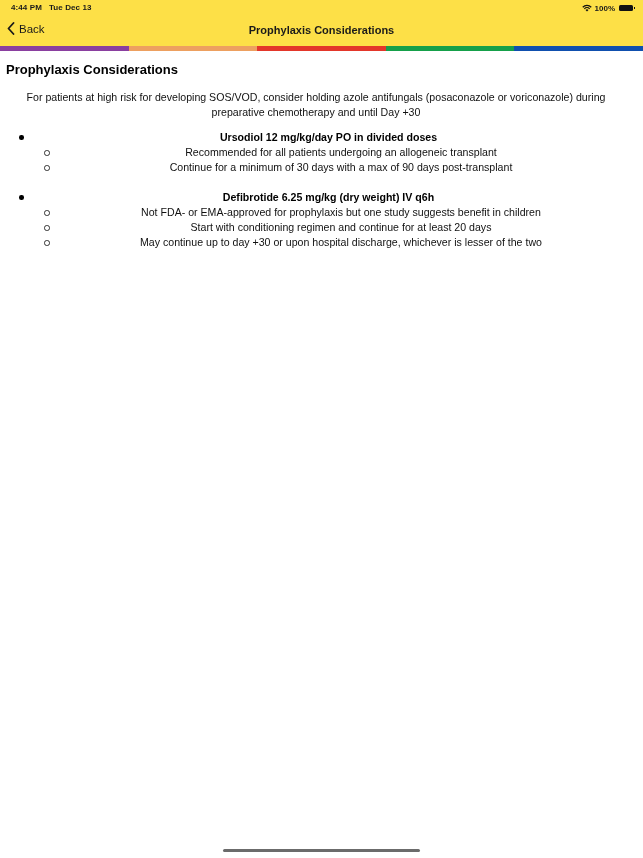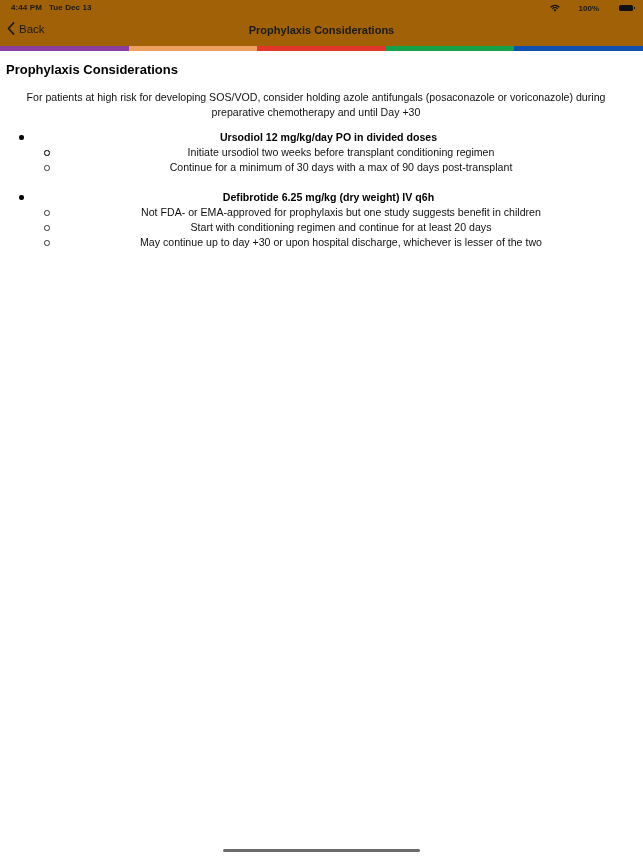--- a/index.html
+++ b/index.html
@@ -4,28 +4,28 @@
 <style>
   html, body { margin: 0; padding: 0; }
   body {
     width: 643px; height: 858px; overflow: hidden; position: relative;
     background: #ffffff;
     font-family: "Liberation Sans", "DejaVu Sans", sans-serif;
     color: #000;
   }
   .header {
     position: absolute; left: 0; top: 0; width: 643px; height: 46px;
-    background: #a16207;
+    background: #fde047;
   }
   .status-time {
     position: absolute; left: 11px; top: 3px; font-size: 8px; font-weight: bold; color: #1a1a1a;
     letter-spacing: 0.1px;
   }
   .status-right {
-    position: absolute; right: 10px; top: 2px; height: 12px; display: flex; align-items: center; gap: 19px;
+    position: absolute; right: 10px; top: 2px; height: 12px; display: flex; align-items: center; gap: 3px;
     font-size: 8px; font-weight: bold; color: #1a1a1a;
   }
   .battery { width: 14px; height: 6px; border-radius: 1.5px; background: #111; position: relative; margin-left: 1px; }
   .battery::after { content: ""; position: absolute; right: -2px; top: 2px; width: 1px; height: 2px; background: #111; }
   .back-btn {
     position: absolute; left: 7px; top: 22px; display: flex; align-items: center; gap: 4px;
     font-size: 11.5px; color: #1a1a1a; cursor: pointer;
   }
   .nav-title {
     position: absolute; left: 0; right: 0; top: 24px; text-align: center;
@@ -89,22 +89,21 @@
 
 <div class="content">
   <h1 class="page-heading">Prophylaxis Considerations</h1>
   <p class="intro">For patients at high risk for developing SOS/VOD, consider holding azole antifungals (posaconazole or voriconazole) during preparative chemotherapy and until Day +30</p>
 
   <ul class="main">
     <li>
       <span class="bullet-dot"></span>
       <div class="item-title">Ursodiol 12 mg/kg/day PO in divided doses</div>
       <ul class="sub">
-        <li><span class="circle"></span></li>
-        <li><span class="circle"></span><span>Initiate ursodiol two weeks before transplant conditioning regimen</span></li>
+        <li><span class="circle"></span><span>Recommended for all patients undergoing an allogeneic transplant</span></li>
         <li><span class="circle"></span><span>Continue for a minimum of 30 days with a max of 90 days post-transplant</span></li>
       </ul>
     </li>
     <li>
       <span class="bullet-dot"></span>
       <div class="item-title">Defibrotide 6.25 mg/kg (dry weight) IV q6h</div>
       <ul class="sub">
         <li><span class="circle"></span><span>Not FDA- or EMA-approved for prophylaxis but one study suggests benefit in children</span></li>
         <li><span class="circle"></span><span>Start with conditioning regimen and continue for at least 20 days</span></li>
         <li><span class="circle"></span><span>May continue up to day +30 or upon hospital discharge, whichever is lesser of the two</span></li>

